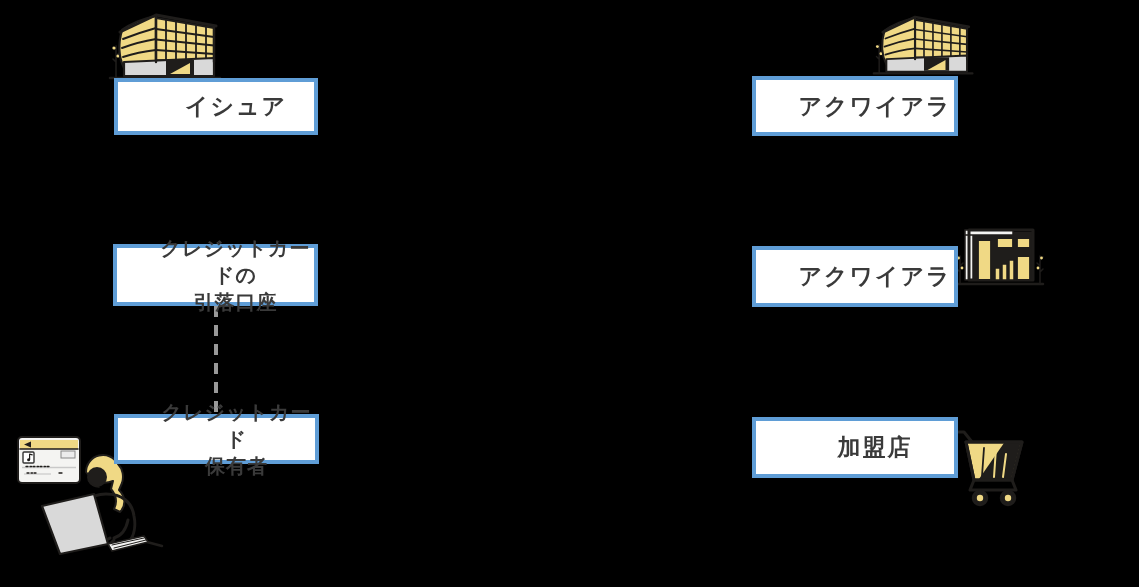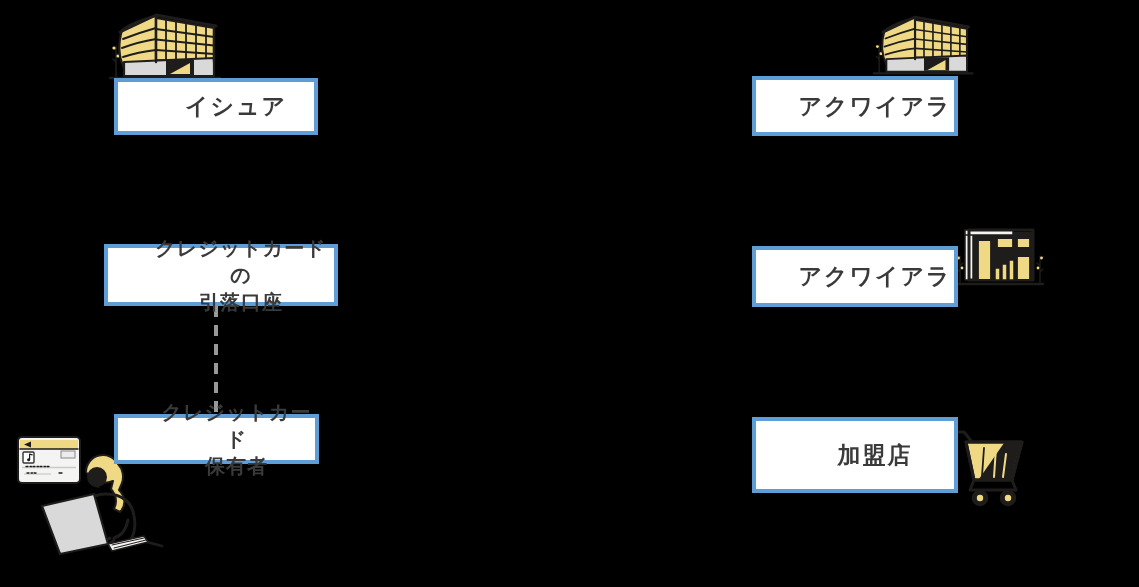--- a/index.html
+++ b/index.html
@@ -147,29 +147,29 @@
 </svg>
 
 <div class="node single" style="left:114px;top:78px;width:204px;height:57px">
   <span>イシュア</span>
 </div>
 
 <div class="node single" style="left:752px;top:76px;width:206px;height:60px">
   <span>アクワイアラ</span>
 </div>
 
-<div class="node two" style="left:104px;top:244px;width:234px;height:62px">
+<div class="node two" style="left:113px;top:244px;width:205px;height:62px">
   <span>クレジットカードの</span>
   <span>引落口座</span>
 </div>
 
 <div class="node single" style="left:752px;top:246px;width:206px;height:61px">
   <span>アクワイアラ</span>
 </div>
 
 <div class="node two" style="left:114px;top:414px;width:205px;height:50px">
   <span>クレジットカード</span>
   <span>保有者</span>
 </div>
 
-<div class="node single" style="left:752px;top:417px;width:206px;height:76px">
+<div class="node single" style="left:752px;top:417px;width:206px;height:61px">
   <span>加盟店</span>
 </div>
 
 </body></html>

